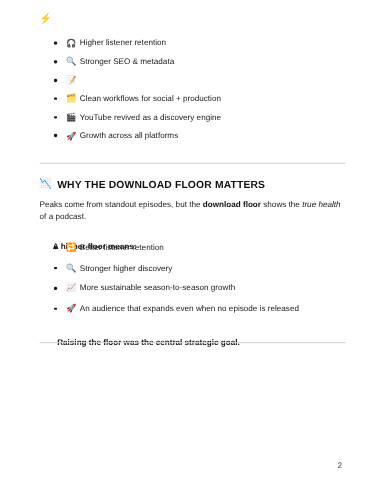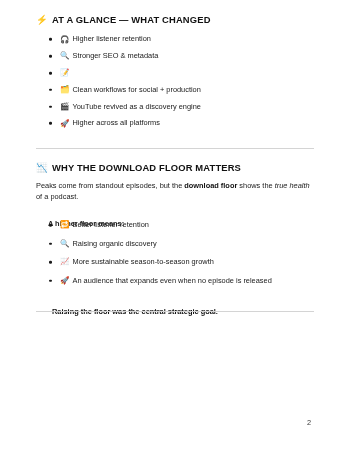--- a/index.html
+++ b/index.html
@@ -137,21 +137,20 @@
 </style>
 </head>
 <body>
 
 <div class="page">
   <div class="content">
 
     <div class="blk-title">
       <h2 class="section-heading">
         <span class="heading-emoji">⚡</span>
-        <span class="heading-text">AT A GLANCE — WHAT CHANGED</span>
       </h2>
     </div>
 
     <div class="blk-list1">
       <ul class="bullets list1">
         <li>
           <span class="li-emoji">🎧</span>
           <span class="li-text">Higher listener retention</span>
         </li>
         <li>
@@ -164,21 +163,21 @@
         <li>
           <span class="li-emoji">🗂️</span>
           <span class="li-text">Clean workflows for social + production</span>
         </li>
         <li>
           <span class="li-emoji">🎬</span>
           <span class="li-text">YouTube revived as a discovery engine</span>
         </li>
         <li>
           <span class="li-emoji">🚀</span>
-          <span class="li-text">Higher across all platforms</span>
+          <span class="li-text">Growth across all platforms</span>
         </li>
       </ul>
     </div>
 
     <div class="blk-hr1">
       <hr class="divider">
     </div>
 
     <div class="blk-heading2">
       <h2 class="section-heading">
@@ -196,21 +195,21 @@
     </div>
 
     <div class="blk-list2">
       <ul class="bullets list2">
         <li>
           <span class="li-emoji">🔁</span>
           <span class="li-text">Better listener retention</span>
         </li>
         <li>
           <span class="li-emoji">🔍</span>
-          <span class="li-text">Raising organic discovery</span>
+          <span class="li-text">Stronger higher discovery</span>
         </li>
         <li>
           <span class="li-emoji">📈</span>
           <span class="li-text">More sustainable season-to-season growth</span>
         </li>
         <li>
           <span class="li-emoji">🚀</span>
           <span class="li-text">An audience that expands even when no episode is released</span>
         </li>
       </ul>

